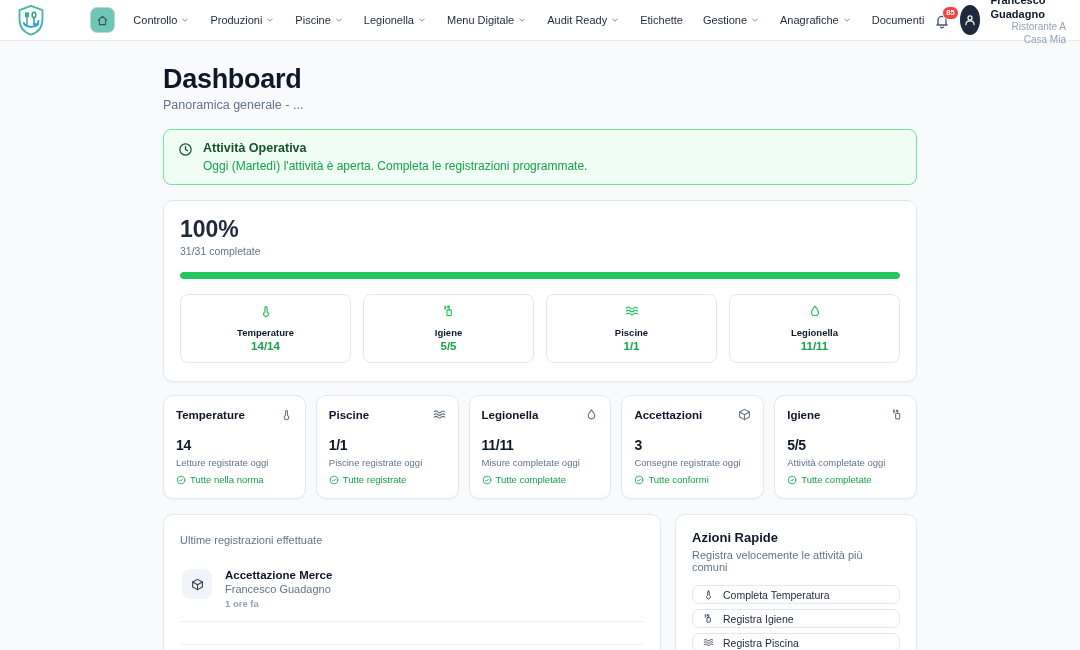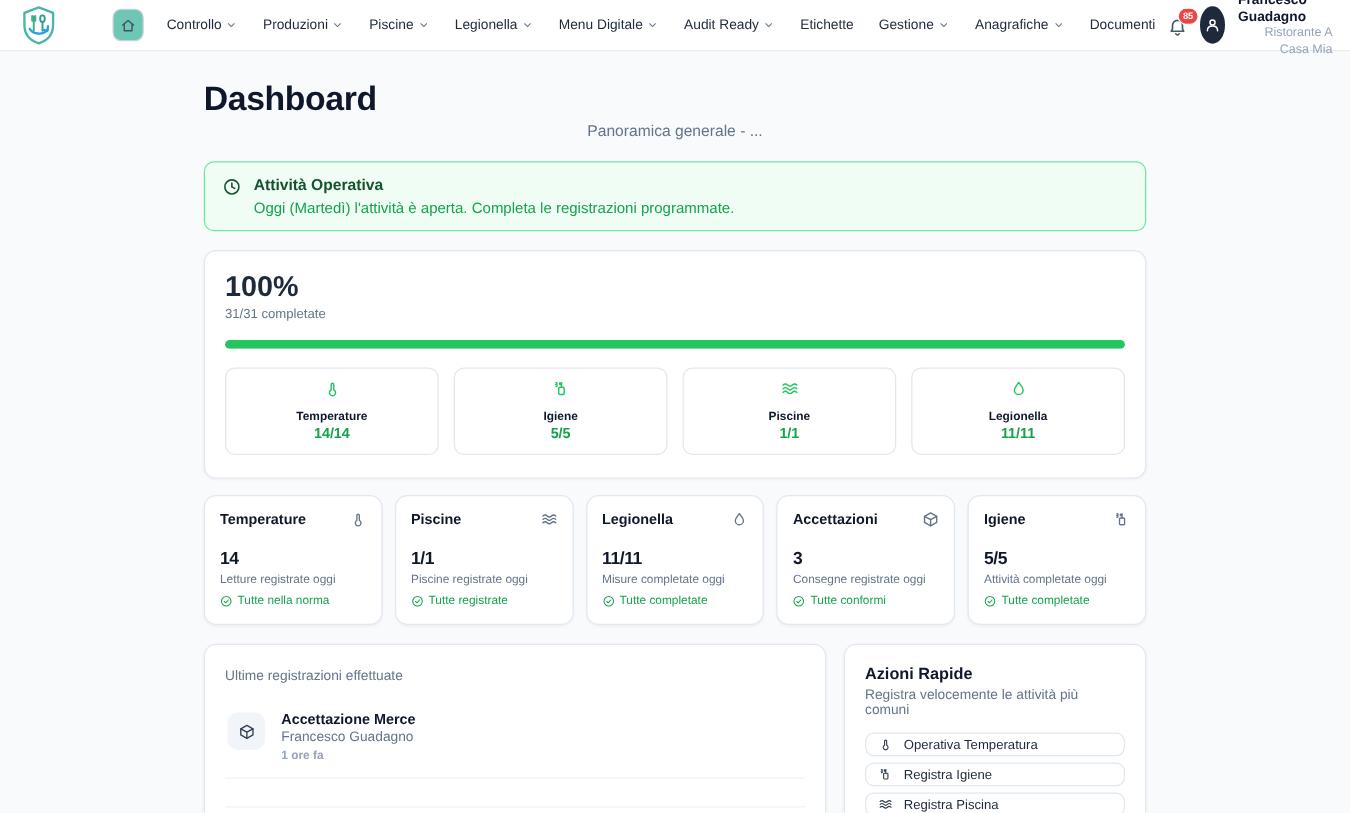--- a/index.html
+++ b/index.html
@@ -31,21 +31,21 @@
           min-width:14px; text-align:center; border:1.5px solid #fff; line-height:1; }
   .avatar{ width:30px; height:30px; border-radius:50%; background:#1e293b;
            display:flex; align-items:center; justify-content:center; cursor:pointer; }
   .avatar .ic{ width:14px; height:14px; color:#fff; }
   .user-name{ font-size:11px; font-weight:700; color:#0f172a; line-height:1.25; }
   .user-org{ font-size:10px; color:#94a3b8; line-height:1.25;text-align:right; }
 
   
   .main{ width:754px; margin:0 auto; padding-top:23px; }
   .page-title{ font-size:27px; font-weight:700; letter-spacing:-0.3px; color:#0f172a; }
-  .page-subtitle{ font-size:12.5px; color:#64748b; margin-top:3px;text-align:center; }
+  .page-subtitle{ font-size:12.5px; color:#64748b; margin-top:3px; }
 
   .alert{ margin-top:17px; background:#f0fdf4; border:1px solid #6ee7a0;
           border-radius:8px; padding:11px 14px; display:flex; gap:10px; align-items:flex-start; }
   .alert .ic{ width:15px; height:15px; color:#14532d; margin-top:1px; }
   .alert-title{ font-size:12.5px; font-weight:700; color:#14532d; }
   .alert-msg{ font-size:12px; color:#16a34a; margin-top:4px; }
 
   .card{ background:#fff; border:1px solid #e2e8f0; border-radius:10px;
          box-shadow:0 1px 2px rgba(15,23,42,.04); }
 
@@ -430,21 +430,21 @@
     <div class="card panel">
       <div class="panel-title">Azioni Rapide</div>
       <div class="panel-sub">Registra velocemente le attività più comuni</div>
       <div class="qa-list">
         <button class="qa-btn">
           <span class="ic" data-icon="thermometer-icon">
               <svg viewBox="0 0 24 24" fill="none" stroke="currentColor" stroke-width="2" stroke-linecap="round" stroke-linejoin="round">
                 <path d="M12 4.5a1.8 1.8 0 0 1 1.8 1.8v7.3a4.2 4.2 0 1 1-3.6 0V6.3A1.8 1.8 0 0 1 12 4.5Z"></path>
               </svg>
             </span>
-          <span>Operativa Temperatura</span>
+          <span>Completa Temperatura</span>
         </button>
         <button class="qa-btn">
           <span class="ic" data-icon="spray-bottle-icon">
               <svg viewBox="0 0 24 24" fill="none" stroke="currentColor" stroke-width="2" stroke-linecap="round" stroke-linejoin="round">
                 <path d="M10 10h4.5a1.5 1.5 0 0 1 1.5 1.5v7a1.5 1.5 0 0 1-1.5 1.5H10a1.5 1.5 0 0 1-1.5-1.5v-7A1.5 1.5 0 0 1 10 10Z"></path>
                 <path d="M12.3 10V6.2H9.8V4.2M9.8 4.2H13M4.8 3.5l1.6.8M4.3 6.3h1.9M4.8 9l1.6-.8"></path>
               </svg>
             </span>
           <span>Registra Igiene</span>
         </button>

